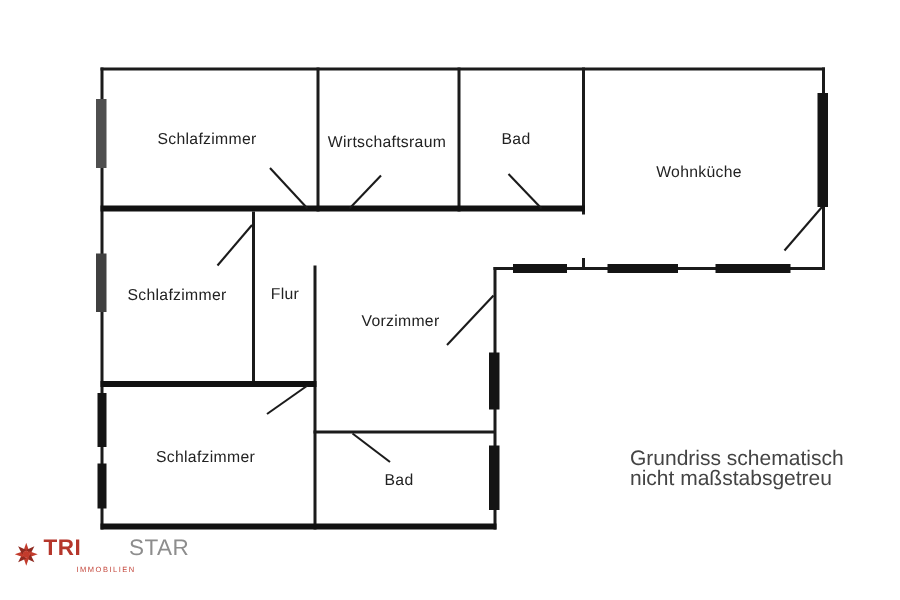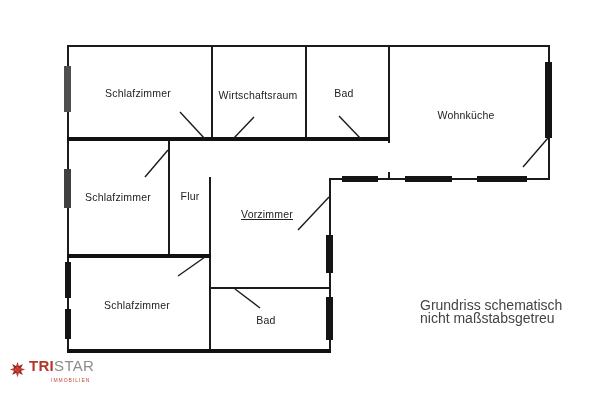--- a/index.html
+++ b/index.html
@@ -17,21 +17,21 @@
   #door-layer{position:absolute;left:0;top:0;width:600px;height:400px;}
   .annotation{
     position:absolute;left:420px;top:299px;font-size:14px;color:#444;
     line-height:13px;white-space:nowrap;
   }
   .logo{position:absolute;left:9px;top:358px;display:flex;align-items:flex-start;}
   .logo-star{width:17px;height:17px;margin-top:3px;}
   .logo-text{margin-left:3px;line-height:15px;}
   .logo-brand{font-size:15px;letter-spacing:.3px;}
   .logo-tri{font-weight:bold;color:#b5362b;}
-  .logo-star-txt{font-weight:normal;color:#8d8d8d;}
+  .logo-star-txt{font-weight:normal;color:#8d8d8d;padding-left:32px;}
   .logo-sub{font-size:5px;color:#c4473c;letter-spacing:1px;margin-left:22px;margin-top:0px;}
 </style>
 </head>
 <body>
 
 <div id="canvas">
 
   <div class="wall" style="left:67px;top:45px;width:483px;height:2px;"></div>
   <div class="wall" style="left:67px;top:45px;width:2px;height:308px;"></div>
   <div class="wall" style="left:548px;top:45px;width:2px;height:135px;"></div>
@@ -70,21 +70,21 @@
     <line x1="178" y1="276" x2="205" y2="257" stroke="#1b1b1b" stroke-width="1.4"></line>
     <line x1="235" y1="289" x2="260" y2="308" stroke="#1b1b1b" stroke-width="1.4"></line>
   </svg>
 
   <div class="room-label" style="left:138px;top:93px;">Schlafzimmer</div>
   <div class="room-label" style="left:258px;top:95px;">Wirtschaftsraum</div>
   <div class="room-label" style="left:344px;top:93px;">Bad</div>
   <div class="room-label" style="left:466px;top:115px;text-align:center;">Wohnküche</div>
   <div class="room-label" style="left:118px;top:197px;">Schlafzimmer</div>
   <div class="room-label" style="left:190px;top:196px;">Flur</div>
-  <div class="room-label" style="left:267px;top:214px;text-decoration:underline;">Vorzimmer</div>
+  <div class="room-label" style="left:267px;top:214px;">Vorzimmer</div>
   <div class="room-label" style="left:137px;top:305px;">Schlafzimmer</div>
   <div class="room-label" style="left:266px;top:320px;">Bad</div>
 
   <div class="annotation">
     <div>Grundriss schematisch</div>
     <div>nicht maßstabsgetreu</div>
   </div>
 
   <div class="logo">
     <svg class="logo-star" viewBox="0 0 20 20">

